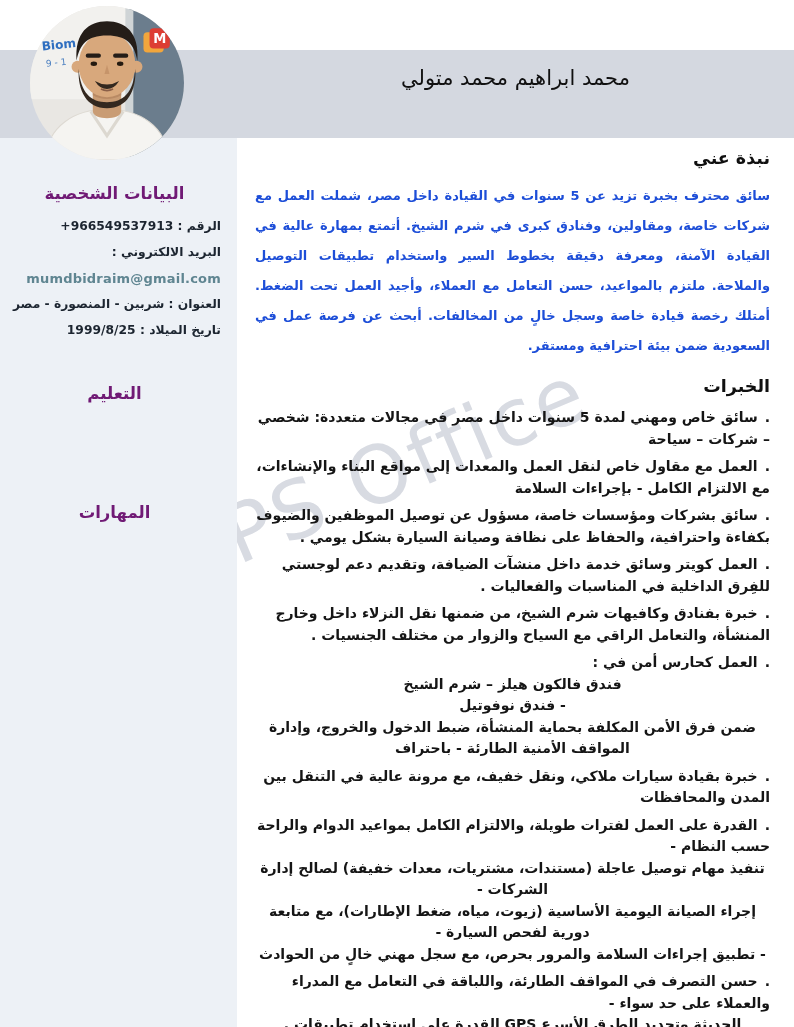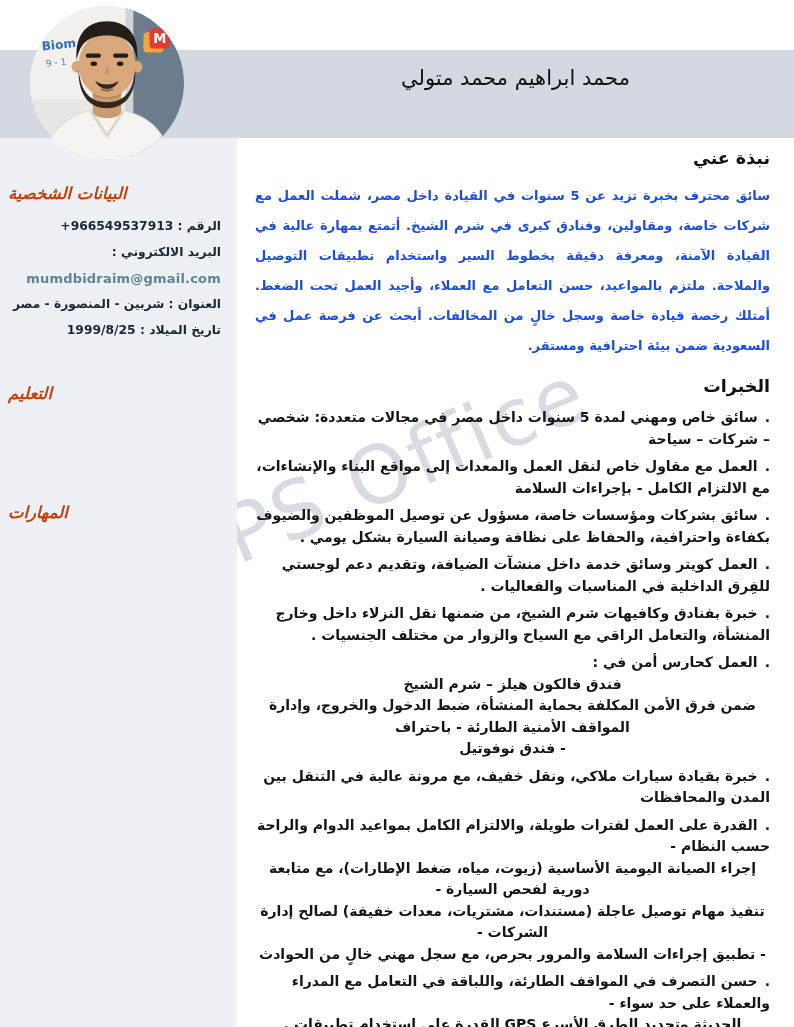--- a/index.html
+++ b/index.html
@@ -19,21 +19,21 @@
   
   .avatar{position:absolute;left:30px;top:6px;width:154px;height:154px;z-index:4;}
   .avatar svg{display:block;width:154px;height:154px;}
   
   .sidebar{
     position:absolute;left:0;top:138px;width:237px;height:889px;
     background:#edf1f6;z-index:2;direction:rtl;box-sizing:border-box;
     padding:0 16px 0 8px;color:#1c2530;
   }
   .sidebar h2{
-    margin:46px 0 0 0;text-align:left;font-size:16.5px;font-weight:700;color:#c2410c;font-style:italic;
+    margin:46px 0 0 0;text-align:center;font-size:16.5px;font-weight:700;color:#701a75;
   }
   .p-block{margin-top:16px;}
   .p-line{font-size:12.3px;font-weight:700;margin-bottom:11px;line-height:15px;text-align:right;white-space:nowrap;}
   .p-line .num{direction:ltr;unicode-bidi:isolate;}
   .email-line{color:#5f8591;direction:ltr;font-size:13px;letter-spacing:.2px;}
   .edu-block{margin-top:14px;}
   .edu-line{font-size:12.6px;font-weight:700;line-height:25px;text-align:right;}
   .skills-h{margin-top:100px !important;}
   .skills-block{margin-top:10px;}
   .skill-line{font-size:12.4px;font-weight:700;line-height:27.5px;text-align:right;}
@@ -181,37 +181,37 @@
             <span class="marker">.</span><span class="exp-text">خبرة بفنادق وكافيهات شرم الشيخ، من ضمنها نقل النزلاء داخل وخارج المنشأة، والتعامل الراقي مع السياح والزوار من مختلف الجنسيات .</span>
           </div>
           <div class="exp-subs"></div>
         </div>
         <div class="exp-item">
           <div class="exp-first">
             <span class="marker">.</span><span class="exp-text">العمل كحارس أمن في :</span>
           </div>
           <div class="exp-subs">
             <div class="sub-line">فندق فالكون هيلز – شرم الشيخ</div>
+            <div class="sub-line">- فندق نوفوتيل</div>
             <div class="sub-line">ضمن فرق الأمن المكلفة بحماية المنشأة، ضبط الدخول والخروج، وإدارة المواقف الأمنية الطارئة - باحتراف</div>
-            <div class="sub-line">- فندق نوفوتيل</div>
           </div>
         </div>
         <div class="exp-item">
           <div class="exp-first">
             <span class="marker">.</span><span class="exp-text">خبرة بقيادة سيارات ملاكي، ونقل خفيف، مع مرونة عالية في التنقل بين المدن والمحافظات</span>
           </div>
           <div class="exp-subs"></div>
         </div>
         <div class="exp-item">
           <div class="exp-first">
             <span class="marker">.</span><span class="exp-text">القدرة على العمل لفترات طويلة، والالتزام الكامل بمواعيد الدوام والراحة حسب النظام -</span>
           </div>
           <div class="exp-subs">
+            <div class="sub-line">تنفيذ مهام توصيل عاجلة (مستندات، مشتريات، معدات خفيفة) لصالح إدارة الشركات -</div>
             <div class="sub-line">إجراء الصيانة اليومية الأساسية (زيوت، مياه، ضغط الإطارات)، مع متابعة دورية لفحص السيارة -</div>
-            <div class="sub-line">تنفيذ مهام توصيل عاجلة (مستندات، مشتريات، معدات خفيفة) لصالح إدارة الشركات -</div>
             <div class="sub-line">- تطبيق إجراءات السلامة والمرور بحرص، مع سجل مهني خالٍ من الحوادث</div>
           </div>
         </div>
         <div class="exp-item">
           <div class="exp-first">
             <span class="marker">.</span><span class="exp-text">حسن التصرف في المواقف الطارئة، واللباقة في التعامل مع المدراء والعملاء على حد سواء -</span>
           </div>
           <div class="exp-subs">
             <div class="sub-line">الحديثة وتحديد الطرق الأسرع GPS القدرة على استخدام تطبيقات .</div>
           </div>

